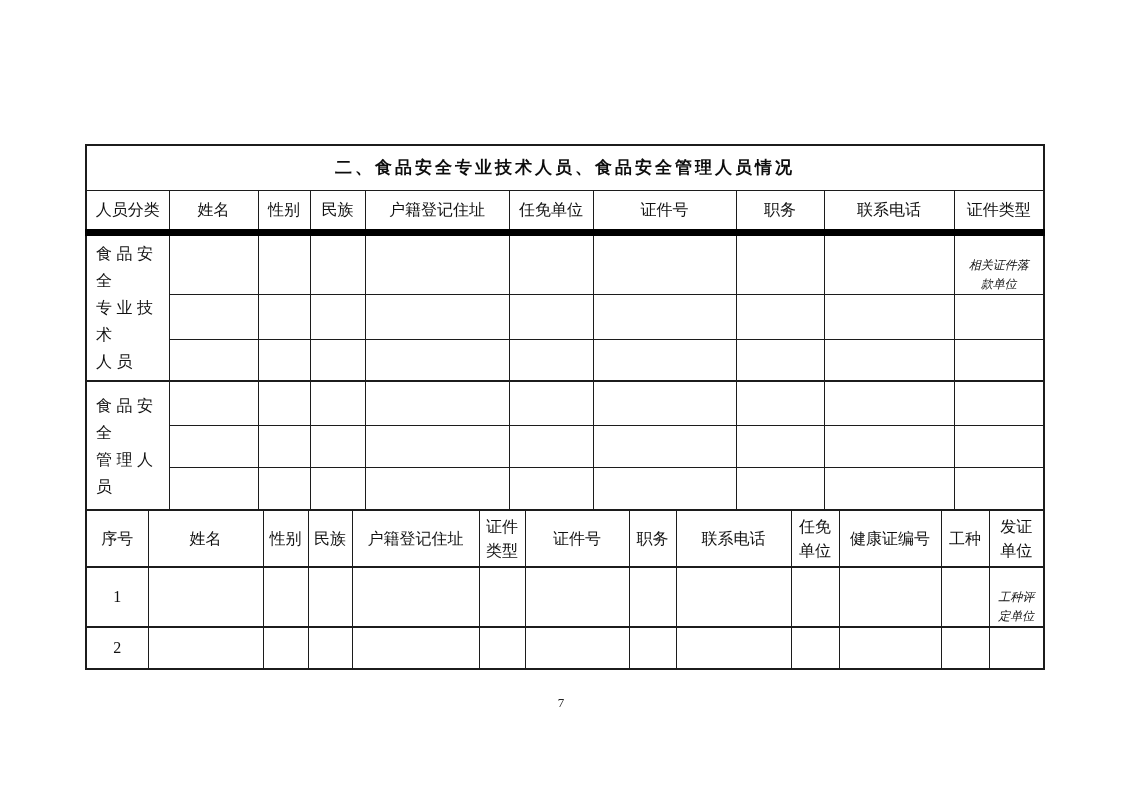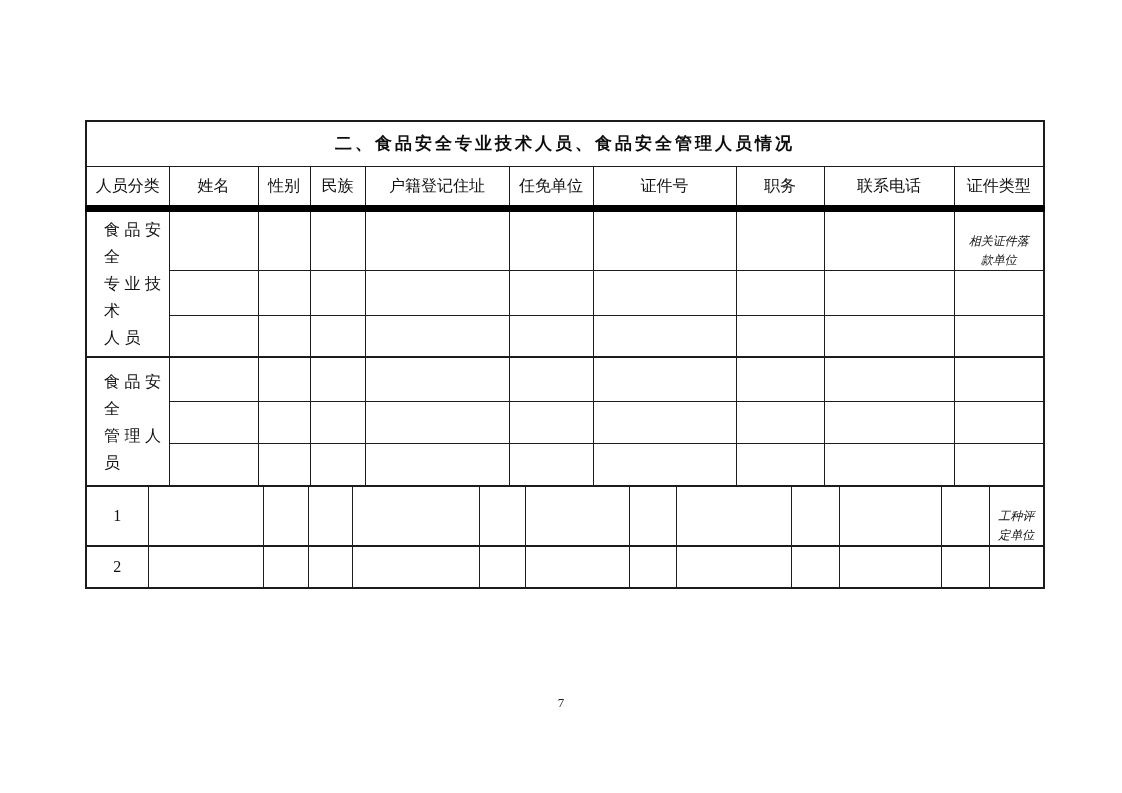--- a/index.html
+++ b/index.html
@@ -19,20 +19,21 @@
     position: absolute;
     left: 85px;
     top: 120px;
     width: 958px;
   }
   table {
     border-collapse: collapse;
     table-layout: fixed;
     width: 958px;
     border: 2px solid #1c1c1c;
+    margin-top: 24px;
   }
   td, th {
     border: 1px solid #1c1c1c;
     padding: 0;
     font-weight: normal;
     font-size: 16px;
     text-align: center;
     vertical-align: middle;
     overflow: hidden;
     line-height: 1.25;
@@ -44,21 +45,21 @@
     letter-spacing: 3px;
     color: #0d0d0d;
   }
   
   #tableA .hdr th { border-bottom: 7px solid #000000; }
   #tableA .group-start td { border-top: 2px solid #1c1c1c; }
   .label-cell {
     text-align: left;
     white-space: pre-line;
     letter-spacing: 4.5px;
-    padding-left: 17px;
+    padding-left: 9px;
     line-height: 27px;
   }
   .note-cell {
     font-style: italic;
     font-size: 12px;
     line-height: 19px;
     white-space: pre-line;
     vertical-align: top;
     padding-top: 20px;
   }
@@ -199,20 +200,38 @@
         <col style="width:46px">
       <col style="width:104px">
         <col style="width:47px">
         <col style="width:115px">
       <col style="width:48px">
         <col style="width:102px">
         <col style="width:48px">
       <col style="width:55px">
     </colgroup>
     <tbody>
+    <tr class="hdr" style="height:57px">
+      <th>序号</th>
+      <th>姓名</th>
+      <th>性别</th>
+      <th>民族</th>
+      <th>户籍登记住址</th>
+      <th>证件
+类型</th>
+      <th>证件号</th>
+      <th>职务</th>
+      <th>联系电话</th>
+      <th>任免
+单位</th>
+      <th>健康证编号</th>
+      <th>工种</th>
+      <th>发证
+单位</th>
+    </tr>
     <tr class="row-first" style="height:51px">
       <td>1</td>
       <td></td>
       <td></td>
       <td></td>
       <td></td>
       <td></td>
       <td></td>
       <td></td>
       <td></td>

